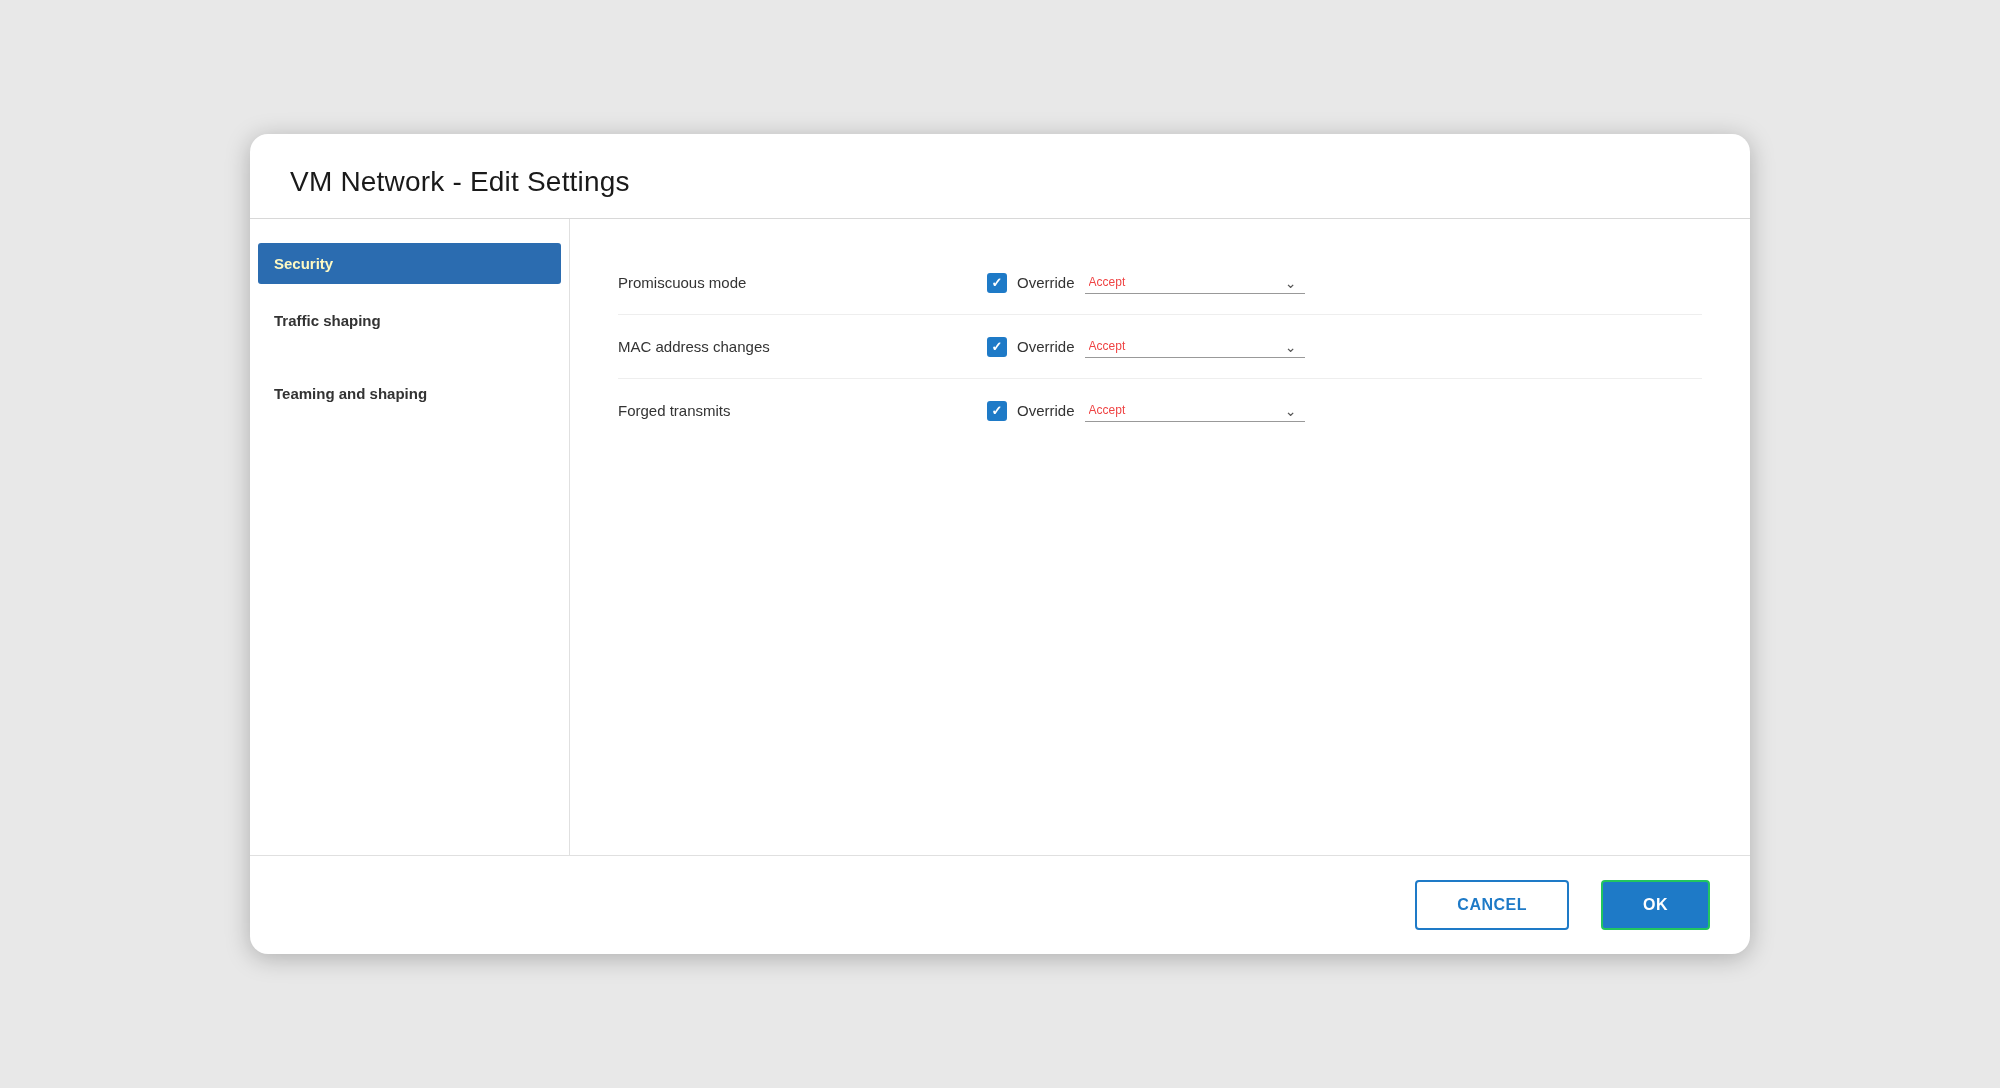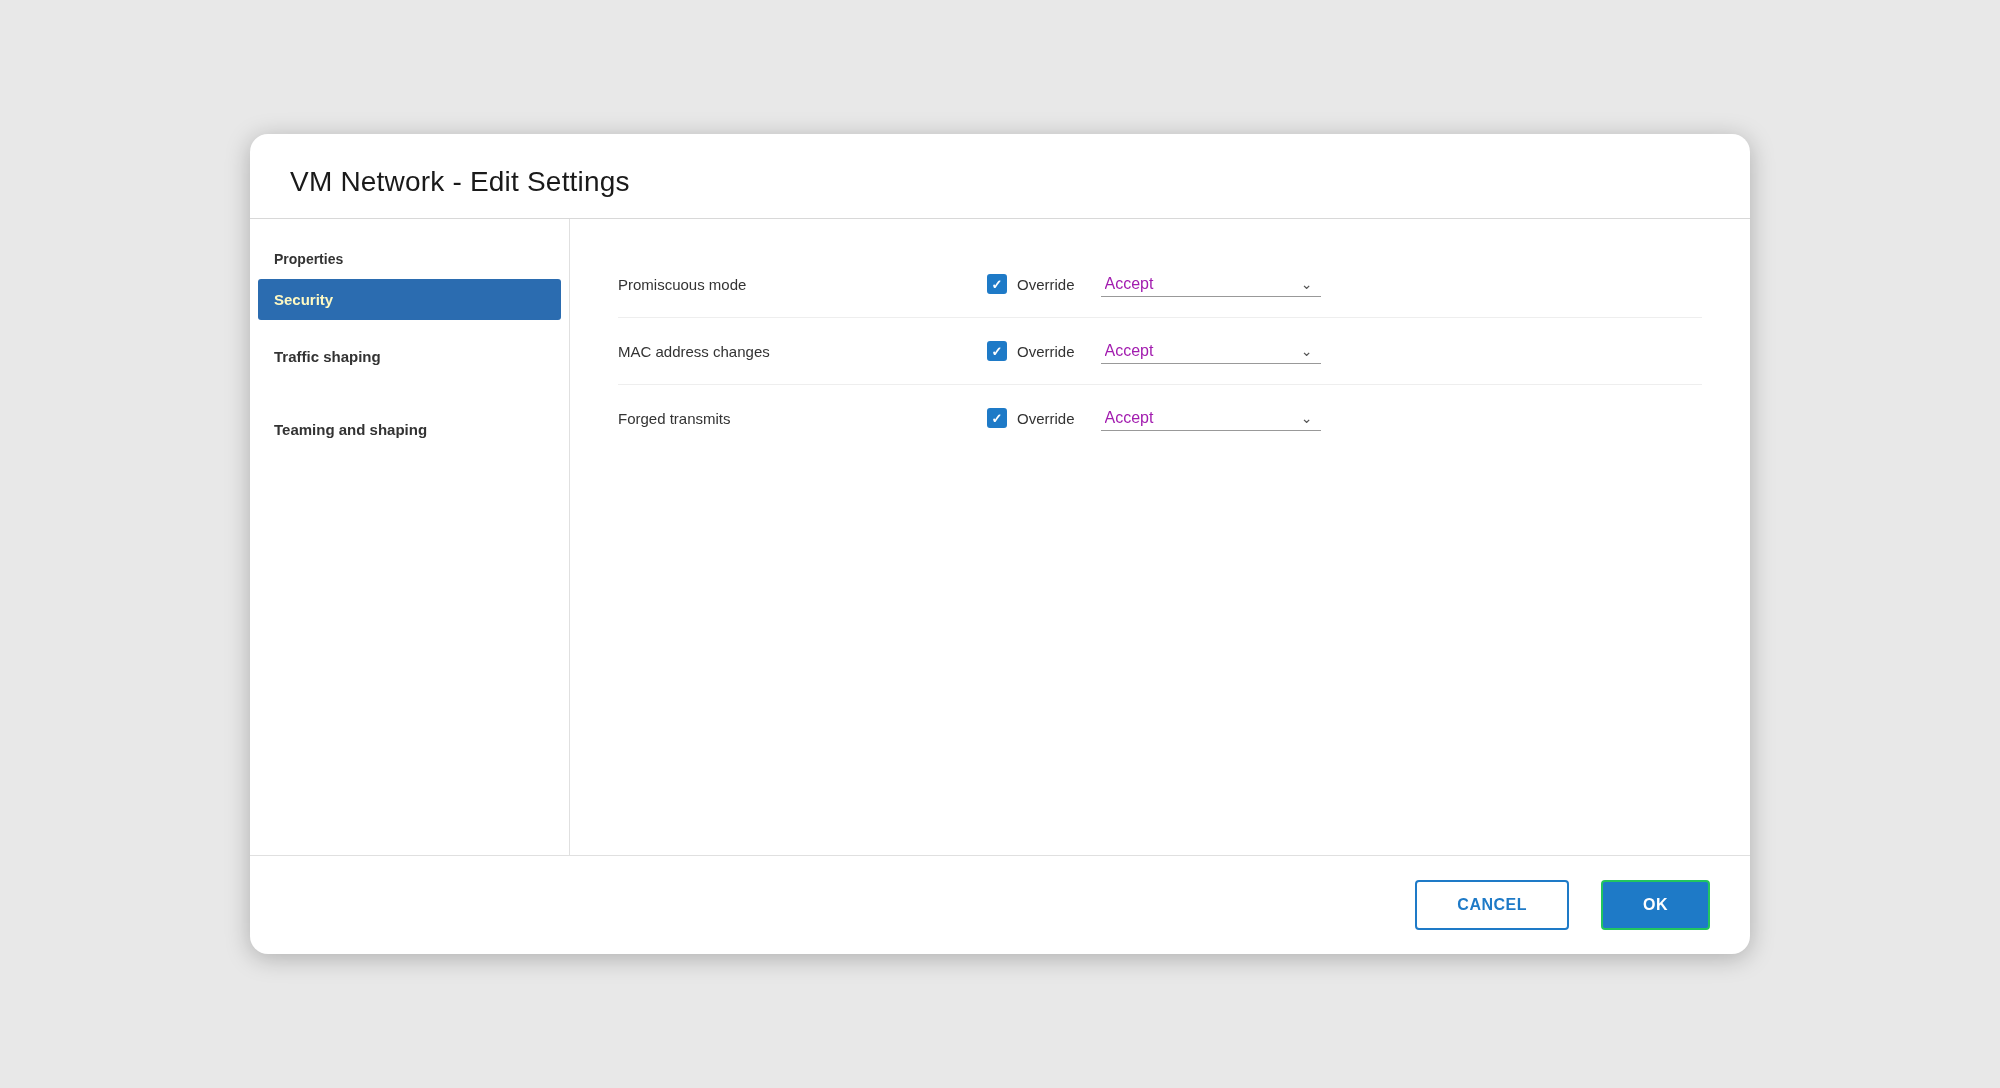--- a/index.html
+++ b/index.html
@@ -129,37 +129,37 @@
     .checkbox-custom .checkmark {
       color: #ffffff;
       font-size: 13px;
       font-weight: 700;
       line-height: 1;
     }
 
     .override-label {
       font-size: 15px;
       color: #333;
-      margin-right: 16px;
+      margin-right: 0;
     }
 
     .select-wrapper {
       position: relative;
       display: inline-flex;
       align-items: center;
     }
 
     .setting-select {
       appearance: none;
       -webkit-appearance: none;
       border: none;
       border-bottom: 1px solid #999;
       background: transparent;
-      font-size: 16px;
-      color: #a21caf;
+      font-size: 12px;
+      color: #ef4444;
       padding: 4px 32px 4px 4px;
       width: 220px;
       cursor: pointer;
       outline: none;
     }
 
     .select-arrow {
       position: absolute;
       right: 8px;
       pointer-events: none;
@@ -202,21 +202,20 @@
 
 <div class="dialog">
 
   <div class="dialog-header">
     <h1 class="dialog-title">VM Network - Edit Settings</h1>
   </div>
 
   <div class="dialog-body">
 
     <nav class="sidebar">
-      <div class="sidebar-group-label">Properties</div>
 
       <div class="sidebar-item active">
         <span>Security</span>
       </div>
       <div class="sidebar-item">
         <span>Traffic shaping</span>
       </div>
       <div class="sidebar-item">
         <span>Teaming and shaping</span>
       </div>

